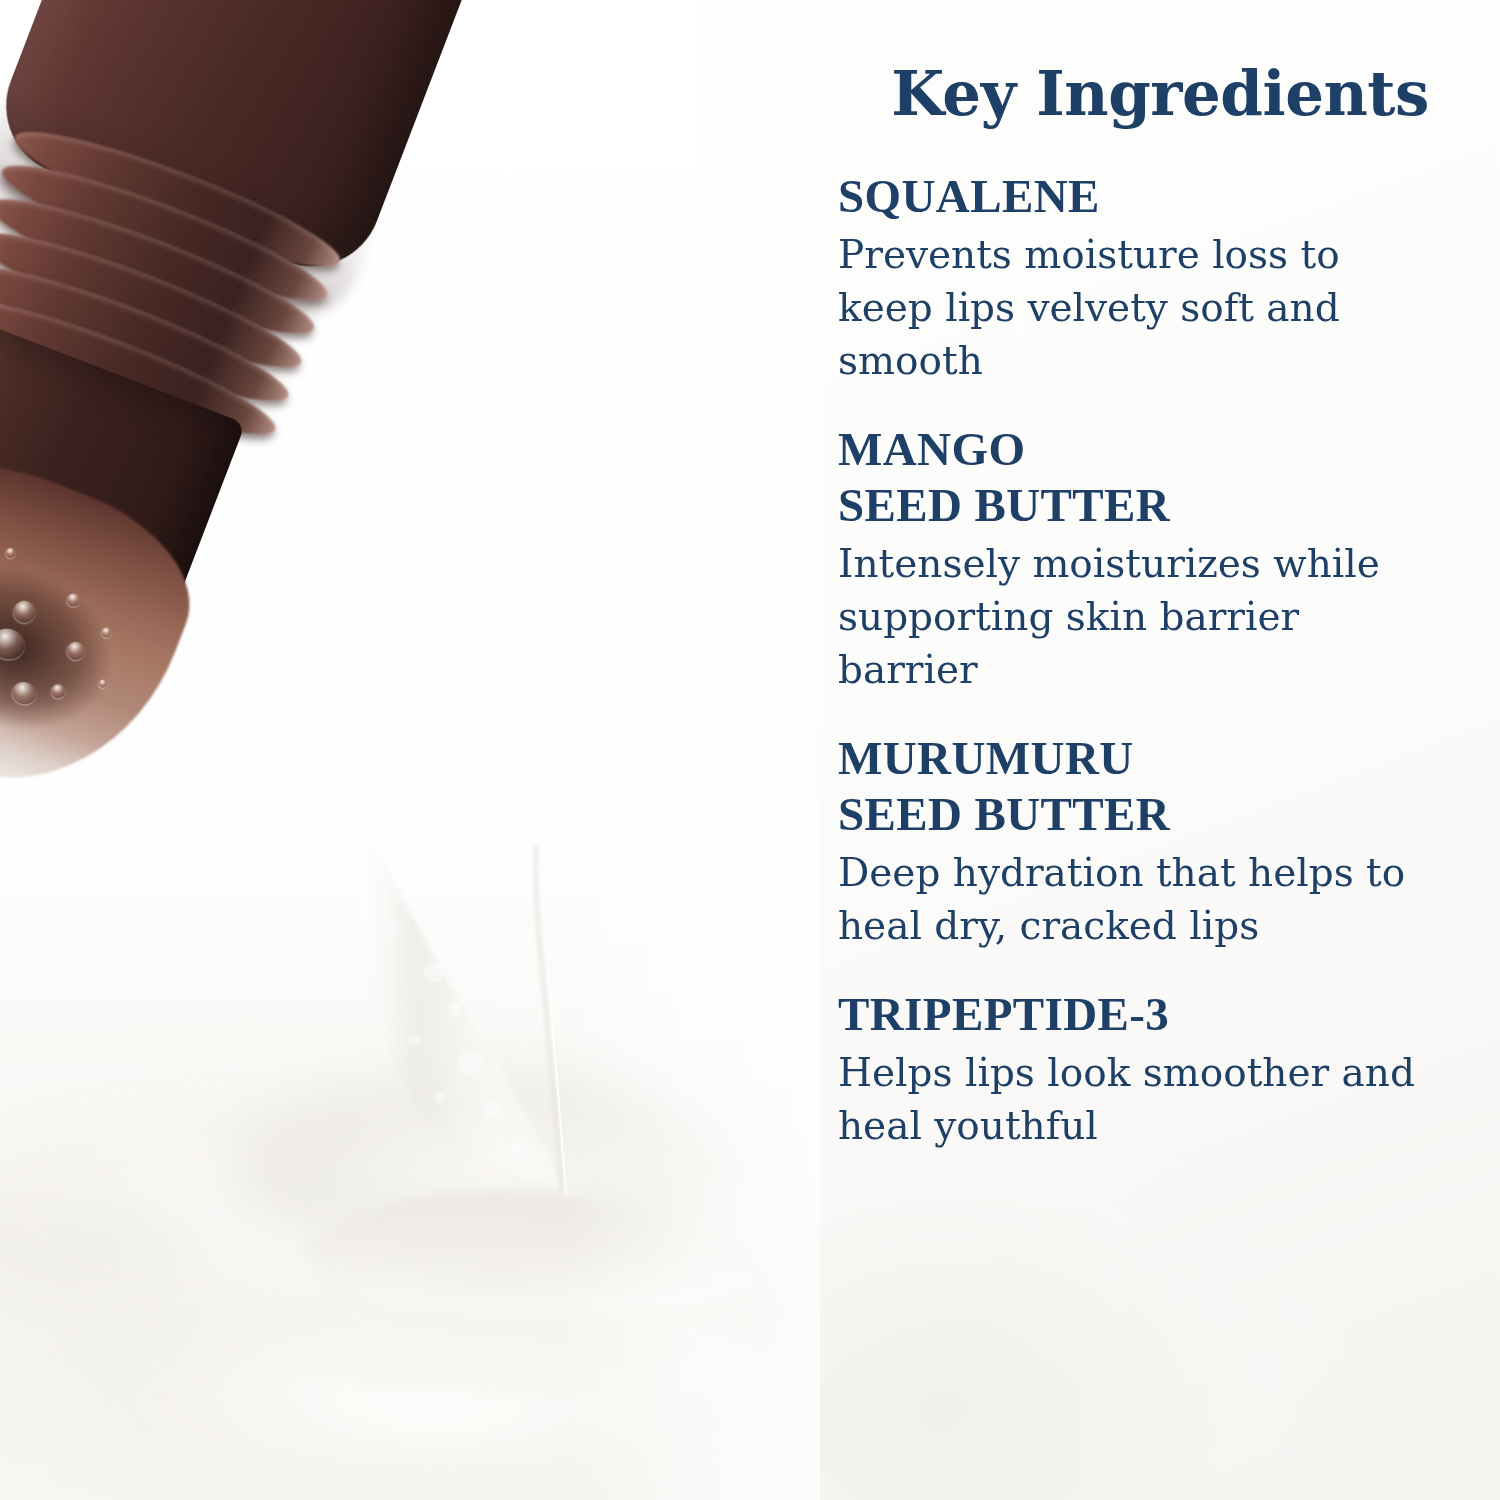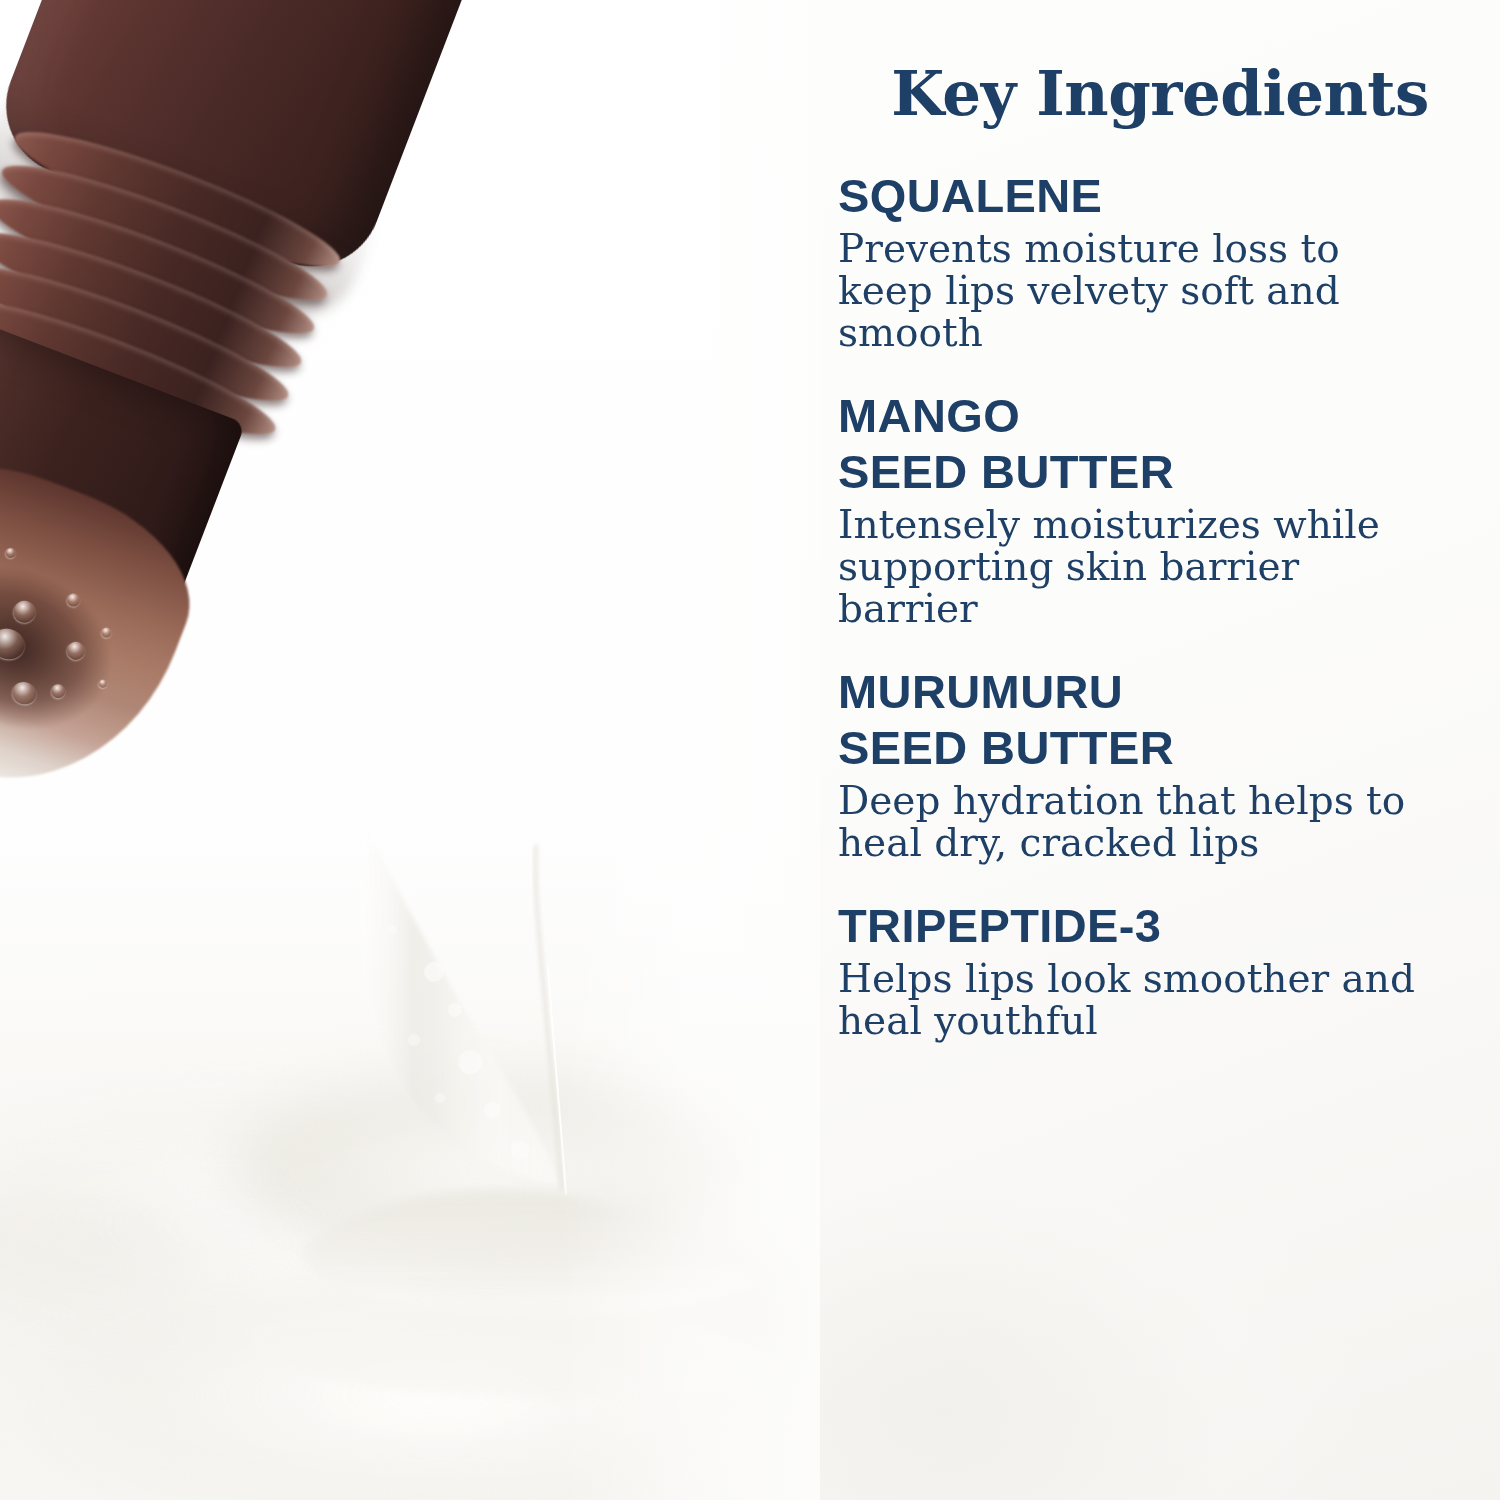--- a/index.html
+++ b/index.html
@@ -204,34 +204,34 @@
 
   .ing-list {
     position: absolute;
     left: 8px;
     top: 168px;
     width: 650px;
   }
   .ingredient { margin-bottom: 34px; }
 
   .ing-name {
-    font-family: Liberation Sans, sans-serif;
+    font-family: Liberation Serif, serif;
     font-weight: bold;
     font-size: 47px;
     line-height: 56px;
     letter-spacing: 0.4px;
     color: #1e3f66;
     white-space: pre-line;
   }
   .ing-desc {
     margin-top: 4px;
     font-family: "DejaVu Serif", "Liberation Serif", serif;
     font-weight: normal;
     font-size: 39px;
-    line-height: 42px;
+    line-height: 53px;
     color: #1e3f66;
     max-width: 600px;
   }
 </style>
 </head>
 <body>
 
 <div id="canvas">
 
   <div class="photo">

